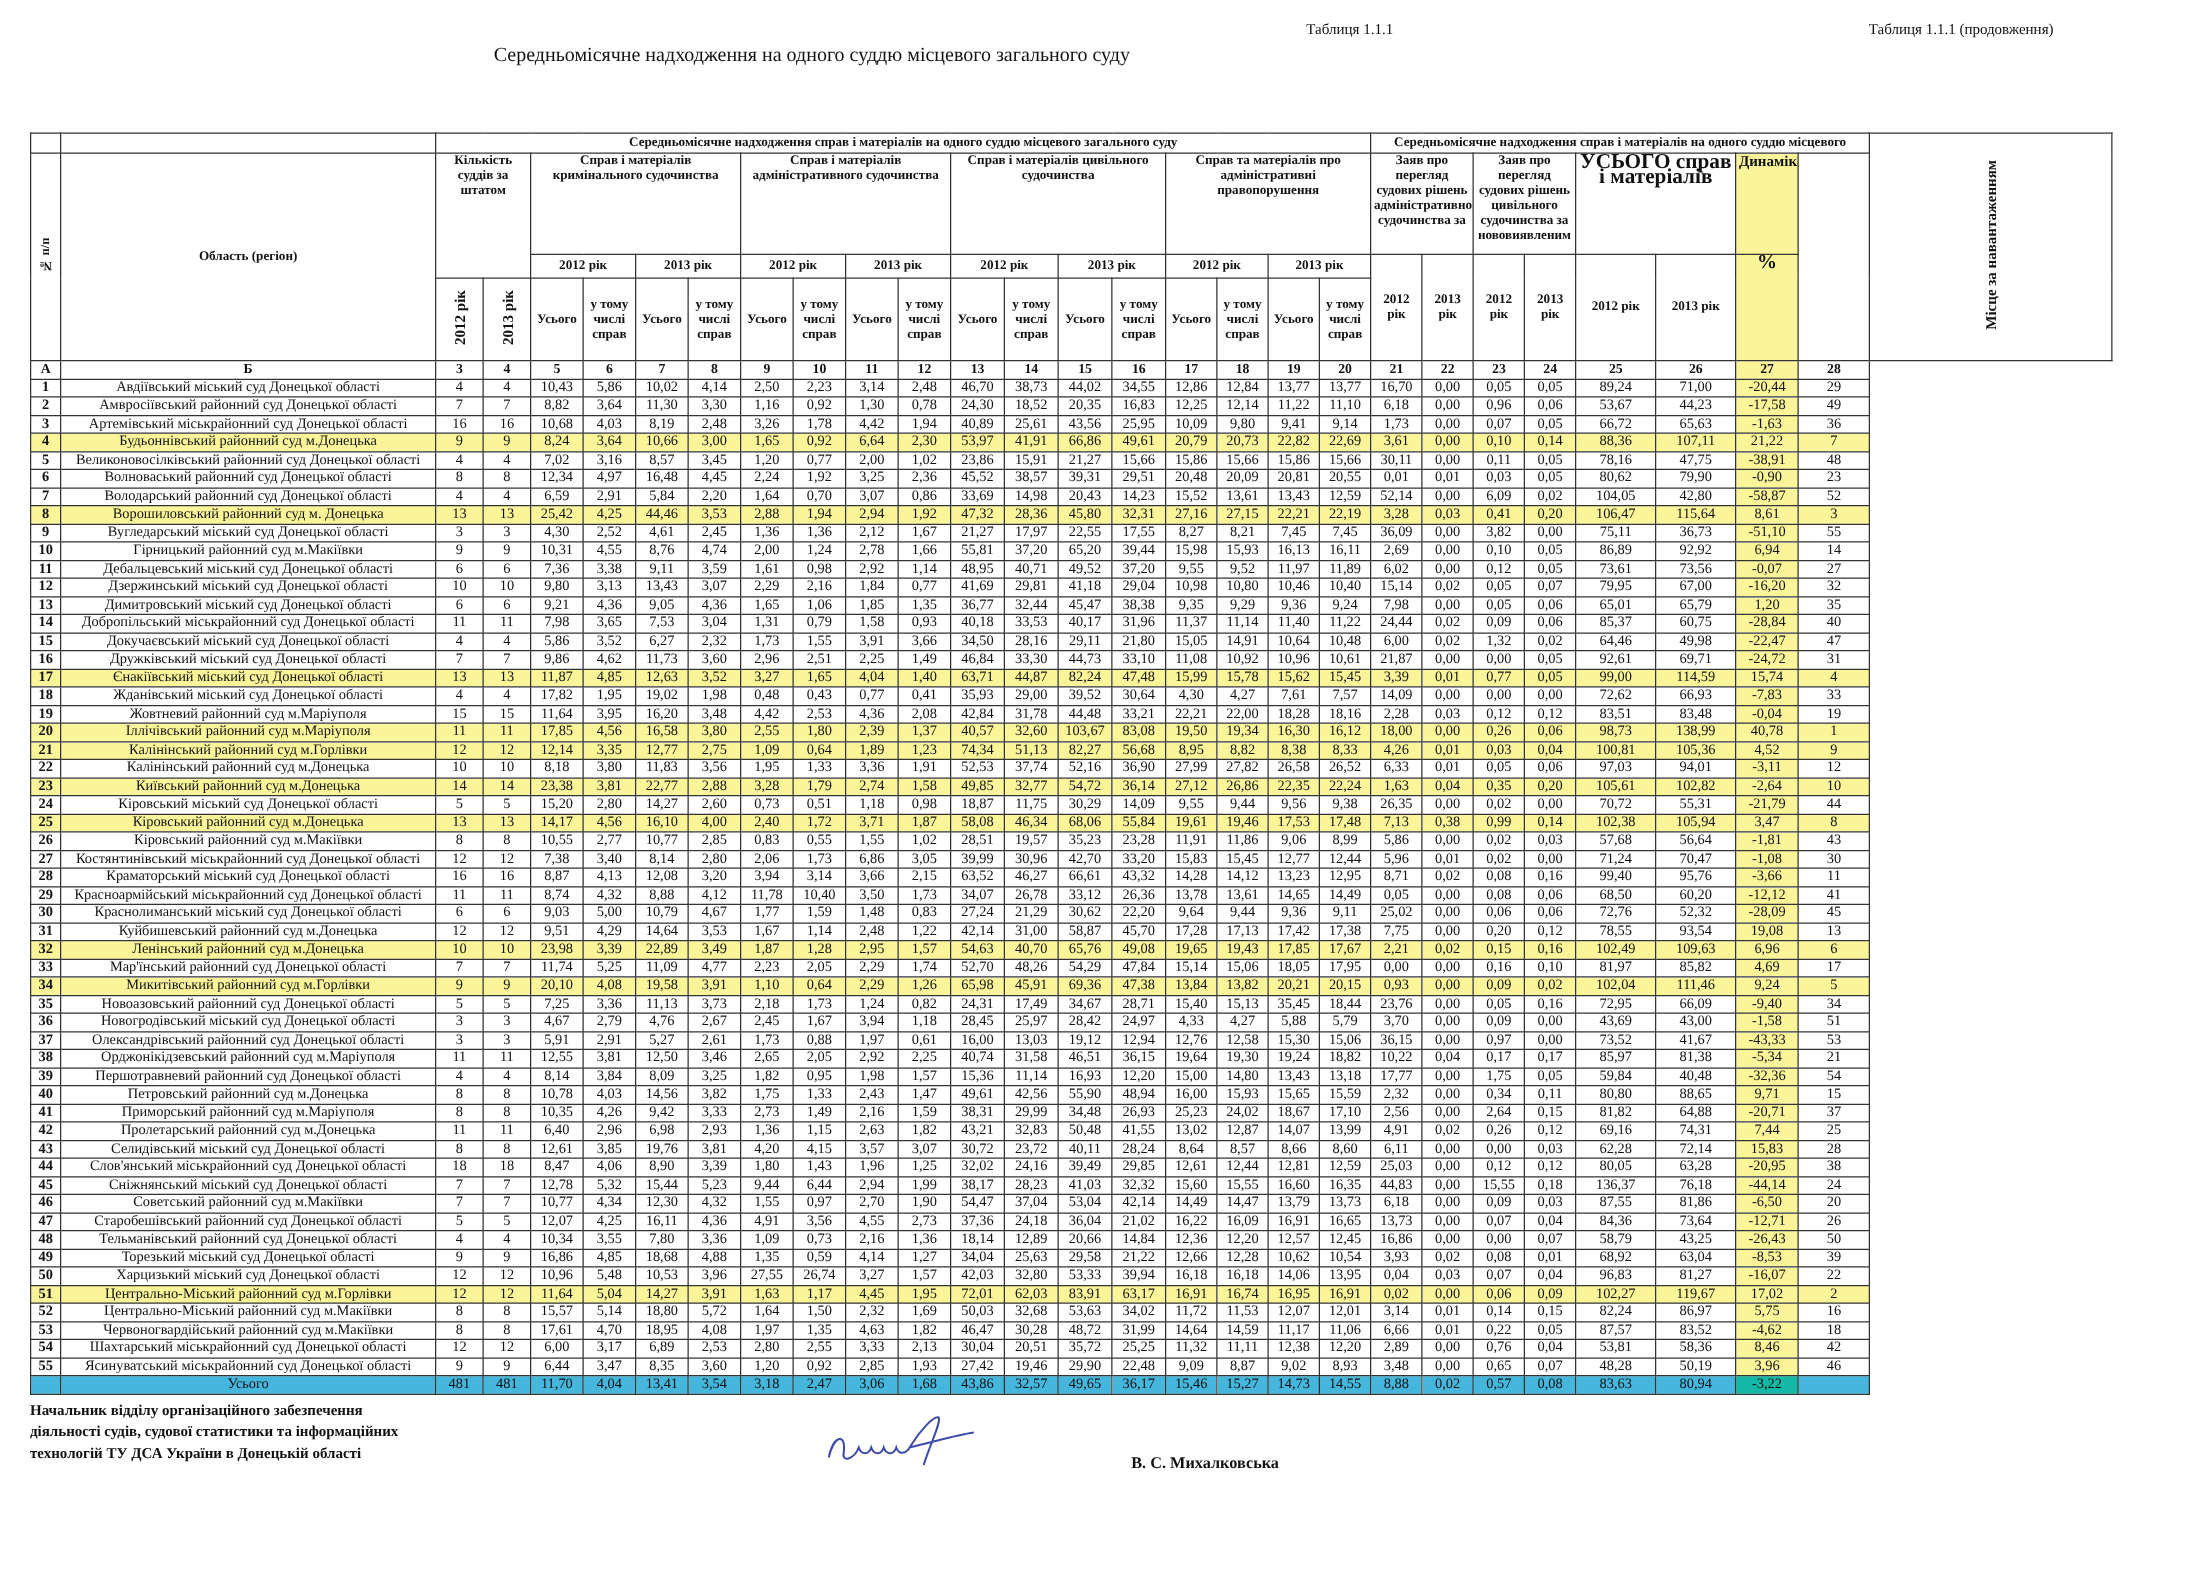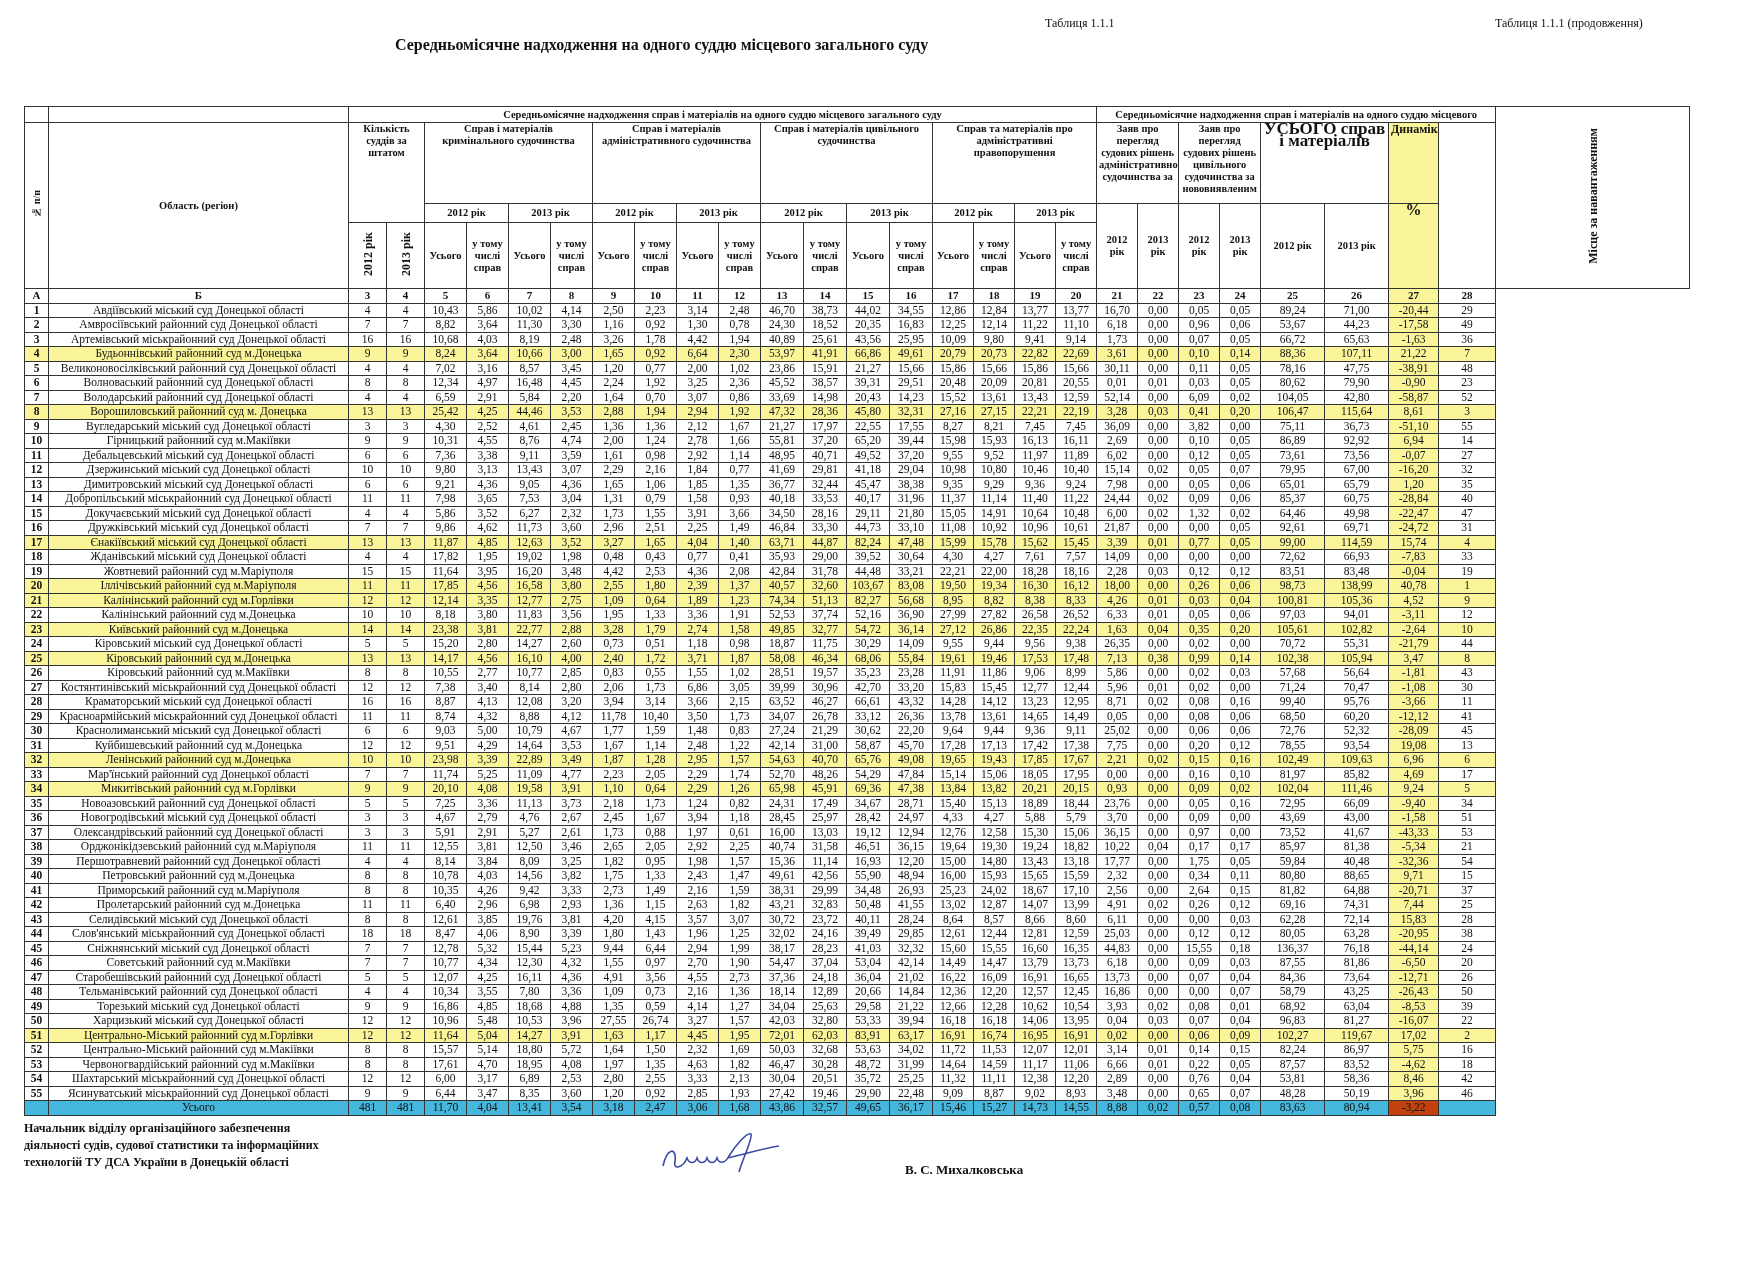--- a/index.html
+++ b/index.html
@@ -1,33 +1,33 @@
 <!DOCTYPE html>
 <html><head>
 <meta charset="utf-8">
 <style>
   html,body{margin:0;padding:0;background:#fff;}
   body{width:1755px;height:1275px;position:relative;font-family:"Liberation Serif","DejaVu Serif",serif;color:#111;overflow:hidden;}
   .tbl-label{position:absolute;top:16px;font-size:12px;}
   #tbl-label-1{left:1005px;margin-left:40px;}
   #tbl-label-2{left:1495px;text-align:right;}
-  #doc-title{position:absolute;left:395px;top:36px;font-size:16px;font-weight:bold;}
+  #doc-title{position:absolute;left:395px;top:36px;font-size:16px;font-weight:normal;}
   table.main{position:absolute;left:24px;top:78px;border-collapse:collapse;table-layout:fixed;width:1666px;margin-top:28px;}
   table.main td, table.main th{border:1px solid #333;padding:0 2px;font-size:11.5px;line-height:13.5px;text-align:center;vertical-align:middle;white-space:nowrap;overflow:hidden;}
   table.main th{font-weight:bold;font-size:10.5px;line-height:12px;white-space:normal;}
   th.big{font-size:14px;font-weight:bold;line-height:18px;}
   th.reg{font-weight:normal;}
   .vert{writing-mode:vertical-rl;transform:rotate(180deg);font-size:10px;}
   .vert-b{writing-mode:vertical-rl;transform:rotate(180deg);font-size:12px;font-weight:bold;}
   td.name{text-align:left;padding-left:3px;}
   td.num{font-weight:bold;text-align:right;padding-right:2px;}
   tr.hl td{background:#fbf59a;}
   tr.total td{background:#45b6dc;}
   td.dyn, th.dyn{background:#fbf59a;}
-  tr.total td.dyn{background:#c2410c;}
+  tr.total td.dyn{background:#14b8a6;}
   tr.colnums td{font-weight:bold;font-size:11px;}
   .footer-text{position:absolute;left:24px;top:1120px;font-size:12px;font-weight:bold;line-height:17px;}
   .signature{position:absolute;left:655px;top:1128px;width:130px;height:50px;}
   .signer{position:absolute;left:905px;top:1162px;font-size:13px;font-weight:bold;}
 </style>
 </head>
 <body>
 
 <div class="tbl-label" id="tbl-label-1">Таблиця 1.1.1</div>
 <div class="tbl-label" id="tbl-label-2">Таблиця 1.1.1 (продовження)</div>
@@ -1186,21 +1186,21 @@
         <td>2,18</td>
         <td>1,73</td>
         <td>1,24</td>
         <td>0,82</td>
         <td>24,31</td>
         <td>17,49</td>
         <td>34,67</td>
         <td>28,71</td>
         <td>15,40</td>
         <td>15,13</td>
-        <td>18,89</td>
+        <td>35,45</td>
         <td>18,44</td>
         <td>23,76</td>
         <td>0,00</td>
         <td>0,05</td>
         <td>0,16</td>
         <td>72,95</td>
         <td>66,09</td>
         <td class="dyn">-9,40</td>
         <td>34</td>
       </tr>

